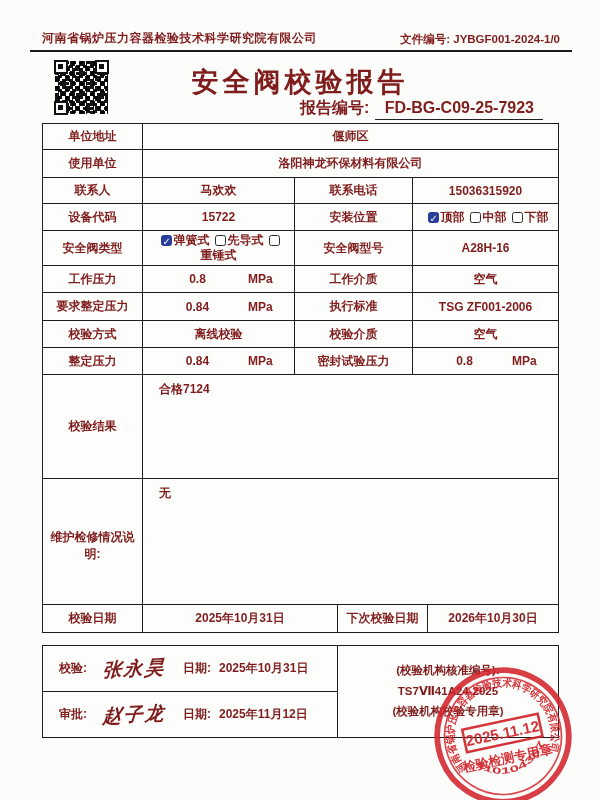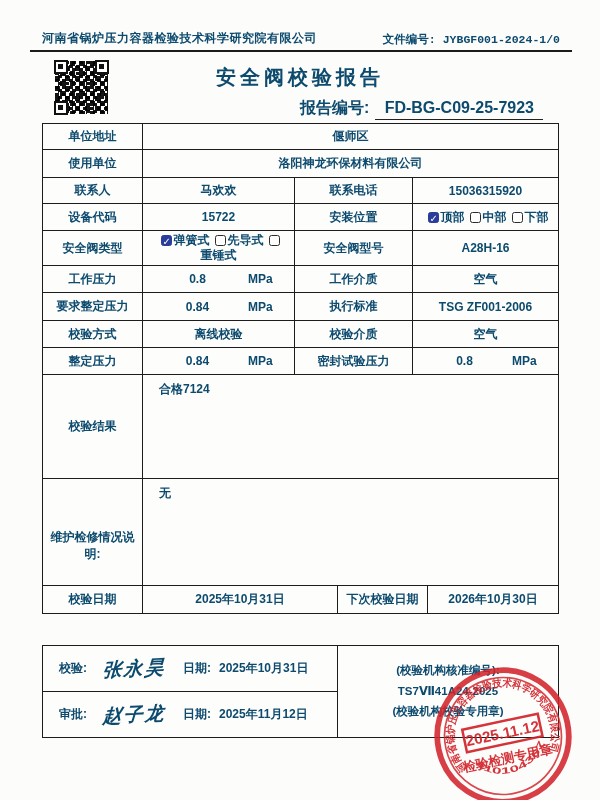--- a/index.html
+++ b/index.html
@@ -1,44 +1,44 @@
 <!DOCTYPE html>
 <html><head>
 <meta charset="utf-8">
 <style>
   * { margin:0; padding:0; box-sizing:border-box; }
   html,body { width:600px; height:800px; }
   body { font-family:"Liberation Sans","DejaVu Sans",sans-serif; background:#e9e9e7; }
-  .page { position:relative; width:600px; height:800px; background:#fcfcfa; color:#0c4a6e; overflow:hidden; }
+  .page { position:relative; width:600px; height:800px; background:#fcfcfa; color:#7f1d1d; overflow:hidden; }
 
   
   .hdr { position:absolute; top:30px; left:42px; right:40px; display:flex; justify-content:space-between; align-items:flex-end; }
   .hdr-company { font-size:12px; font-weight:700; letter-spacing:.5px; }
-  .hdr-file { font-size:11.5px; font-weight:700;font-family:Liberation Mono, monospace; }
+  .hdr-file { font-size:11.5px; font-weight:700; }
   .hdr-rule { position:absolute; top:50px; left:30px; right:28px; border-bottom:2.5px solid #1b1b1b; }
 
   
   .qr { position:absolute; top:61px; left:55px; width:53px; height:53px;
         background-image:
           repeating-conic-gradient(#141414 0% 25%, #ffffff 0% 50%),
           repeating-conic-gradient(#141414 0% 25%, #ffffff 0% 50%);
         background-size:7px 7px, 10px 10px; background-blend-mode:multiply; }
   .finder { position:absolute; width:14px; height:14px; border:2.5px solid #111; background:#fff; }
   .finder::after { content:""; position:absolute; left:2px; top:2px; width:5px; height:5px; background:#111; }
   .f-tl { left:-1px; top:-1px; } .f-tr { right:-1px; top:-1px; } .f-bl { left:-1px; bottom:-1px; }
 
-  .title { position:absolute; top:64px; left:0; right:0; text-align:center; font-size:20px; font-weight:700; letter-spacing:4px; }
+  .title { position:absolute; top:64px; left:0; right:0; text-align:center; font-size:27px; font-weight:700; letter-spacing:4px; }
   .report-no { position:absolute; top:98px; left:300px; font-size:16px; font-weight:700; display:flex; align-items:baseline; }
   .report-no .val { display:inline-block; width:168px; text-align:center; border-bottom:1.5px solid #222; margin-left:6px; padding-bottom:2px; }
 
   
   table { border-collapse:collapse; table-layout:fixed; position:absolute; left:42px; background:#fdfdfc; }
   td { border:1.5px solid #1c1c1c; font-size:12px; font-weight:700; text-align:center; vertical-align:middle; padding:2px 4px; overflow:hidden; }
   .t-main { top:123px; width:516px; }
-  .t-dates { top:585px; width:516px; }
+  .t-dates { top:604px; width:516px; }
   .t-sign { top:645px; width:516px; }
   .lbl { }
   .free { text-align:left; vertical-align:top; padding:6px 16px; }
   .punit { display:flex; align-items:center; }
   .punit .pv { flex:1; text-align:center; }
   .punit .pu { width:42px; text-align:left; }
 
   
   .cbg { display:flex; flex-wrap:wrap; justify-content:center; align-items:center; line-height:15px; }
   .cb { display:inline-block; width:11px; height:11px; border:1.6px solid #2b2b2b; border-radius:2.5px; background:#fff; margin:0 2px 0 5px; position:relative; flex:none; vertical-align:-1px; }

